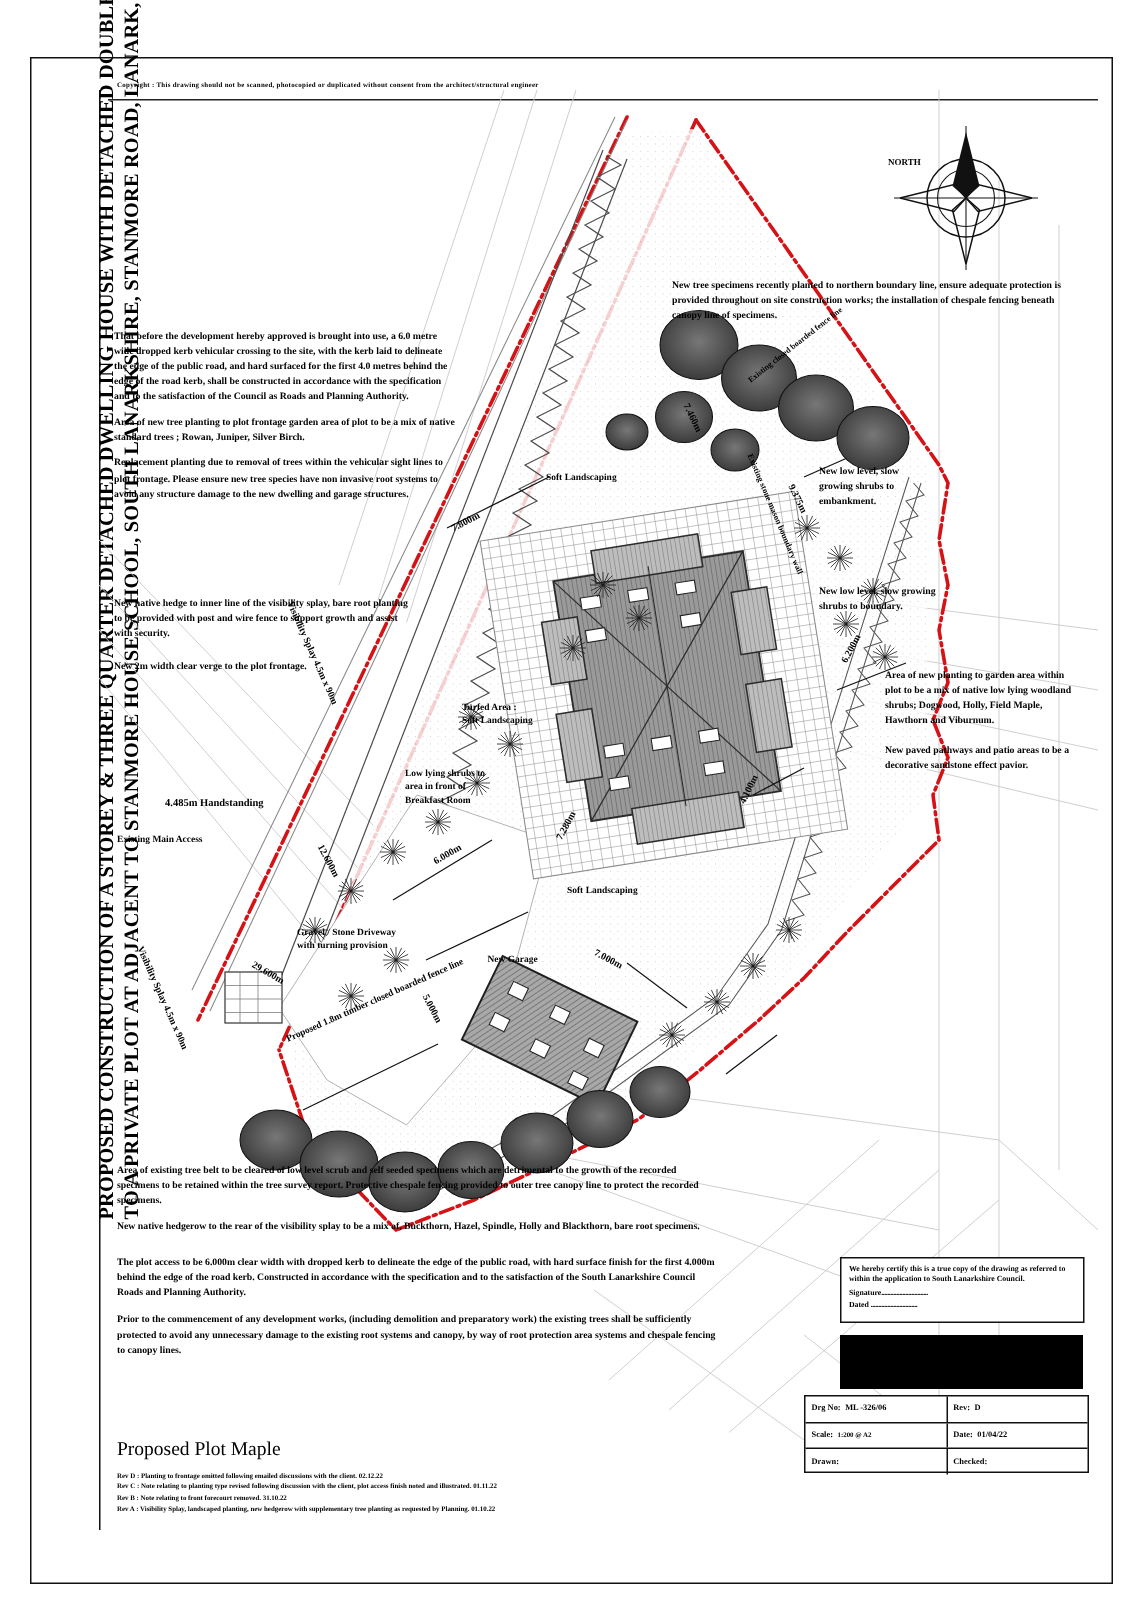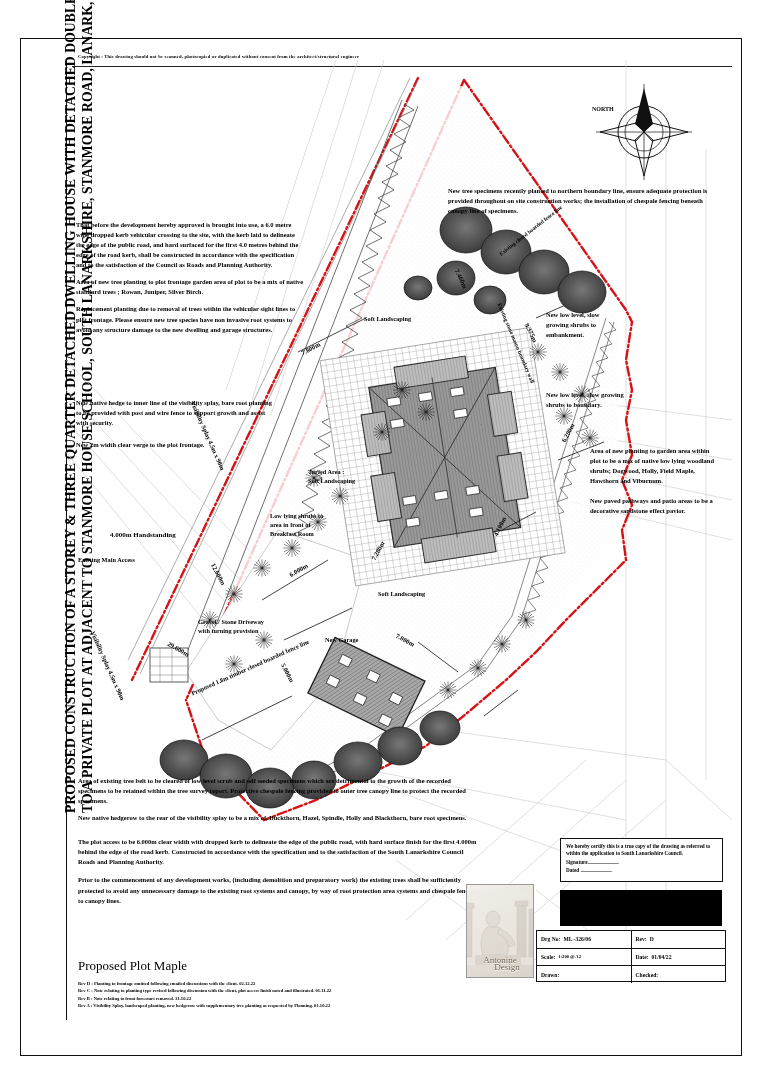--- a/index.html
+++ b/index.html
@@ -574,21 +574,21 @@
 
   <div class="maplbl" style="left:364px;top:315px;">Soft Landscaping</div>
 
   <div class="maplbl" style="left:308px;top:468px;white-space:pre;">Turfed Area :
 Soft Landscaping</div>
 
   <div class="maplbl" style="left:270px;top:512px;white-space:pre;">Low lying shrubs to
 area in front of
 Breakfast Room</div>
 
-  <div class="maplbl" style="left:110px;top:531px;font-size:7px;">4.000m Handstanding</div>
+  <div class="maplbl" style="left:110px;top:531px;font-size:7px;">4.485m Handstanding</div>
 
   <div class="maplbl" style="left:78px;top:556px;">Existing Main Access</div>
 
   <div class="maplbl" style="left:198px;top:618px;white-space:pre;">Gravel / Stone Driveway
 with turning provision</div>
 
   <div class="maplbl" style="left:325px;top:636px;">New Garage</div>
 
   <div class="maplbl" style="left:378px;top:590px;">Soft Landscaping</div>
 
@@ -661,42 +661,20 @@
     <div class="ct">We hereby certify this is a true copy of the drawing as referred to within the application to South Lanarkshire Council.</div>
     <div class="sig">
       <span>Signature</span><span class="dots">...............................</span>
     </div>
     <div class="sig">
       <span>Dated</span>
       <span class="dots">...............................</span>
     </div>
   </div>
 
-  <div id="logobox">
-    <svg class="statue" viewBox="0 0 78 74">
-      <rect x="0" y="0" width="78" height="74" fill="#efebe5"></rect>
-      <g fill="#cfc8bf" stroke="#b8b0a5" stroke-width="0.5">
-        <rect x="2" y="16" width="9" height="50"></rect>
-        <rect x="0" y="12" width="13" height="5"></rect>
-        <rect x="56" y="14" width="9" height="52"></rect>
-        <rect x="54" y="10" width="13" height="5"></rect>
-        <rect x="68" y="18" width="8" height="48"></rect>
-      </g>
-      <g fill="#ddd7cf" stroke="#b4ada2" stroke-width="0.6">
-        <ellipse cx="32" cy="28" rx="7" ry="8"></ellipse>
-        <path d="M26 36 C20 42 18 54 22 64 L46 64 C50 54 44 42 38 36 Z"></path>
-        <path d="M38 38 C46 40 52 46 54 54 L48 56 C46 48 42 44 36 43 Z"></path>
-      </g>
-      <rect x="14" y="64" width="46" height="10" fill="#d6cfc6"></rect>
-    </svg>
-    <div class="brand">
-      <b>Antonine</b>
-      <b class="b2">Design</b>
-    </div>
-  </div>
 
   <div id="blackbox"></div>
 
   <div id="tblock">
     <div class="row">
       <div class="cell">
         <span>Drg No:</span>
         <span class="v">ML -326/06</span>
       </div>
       <div class="cell">

